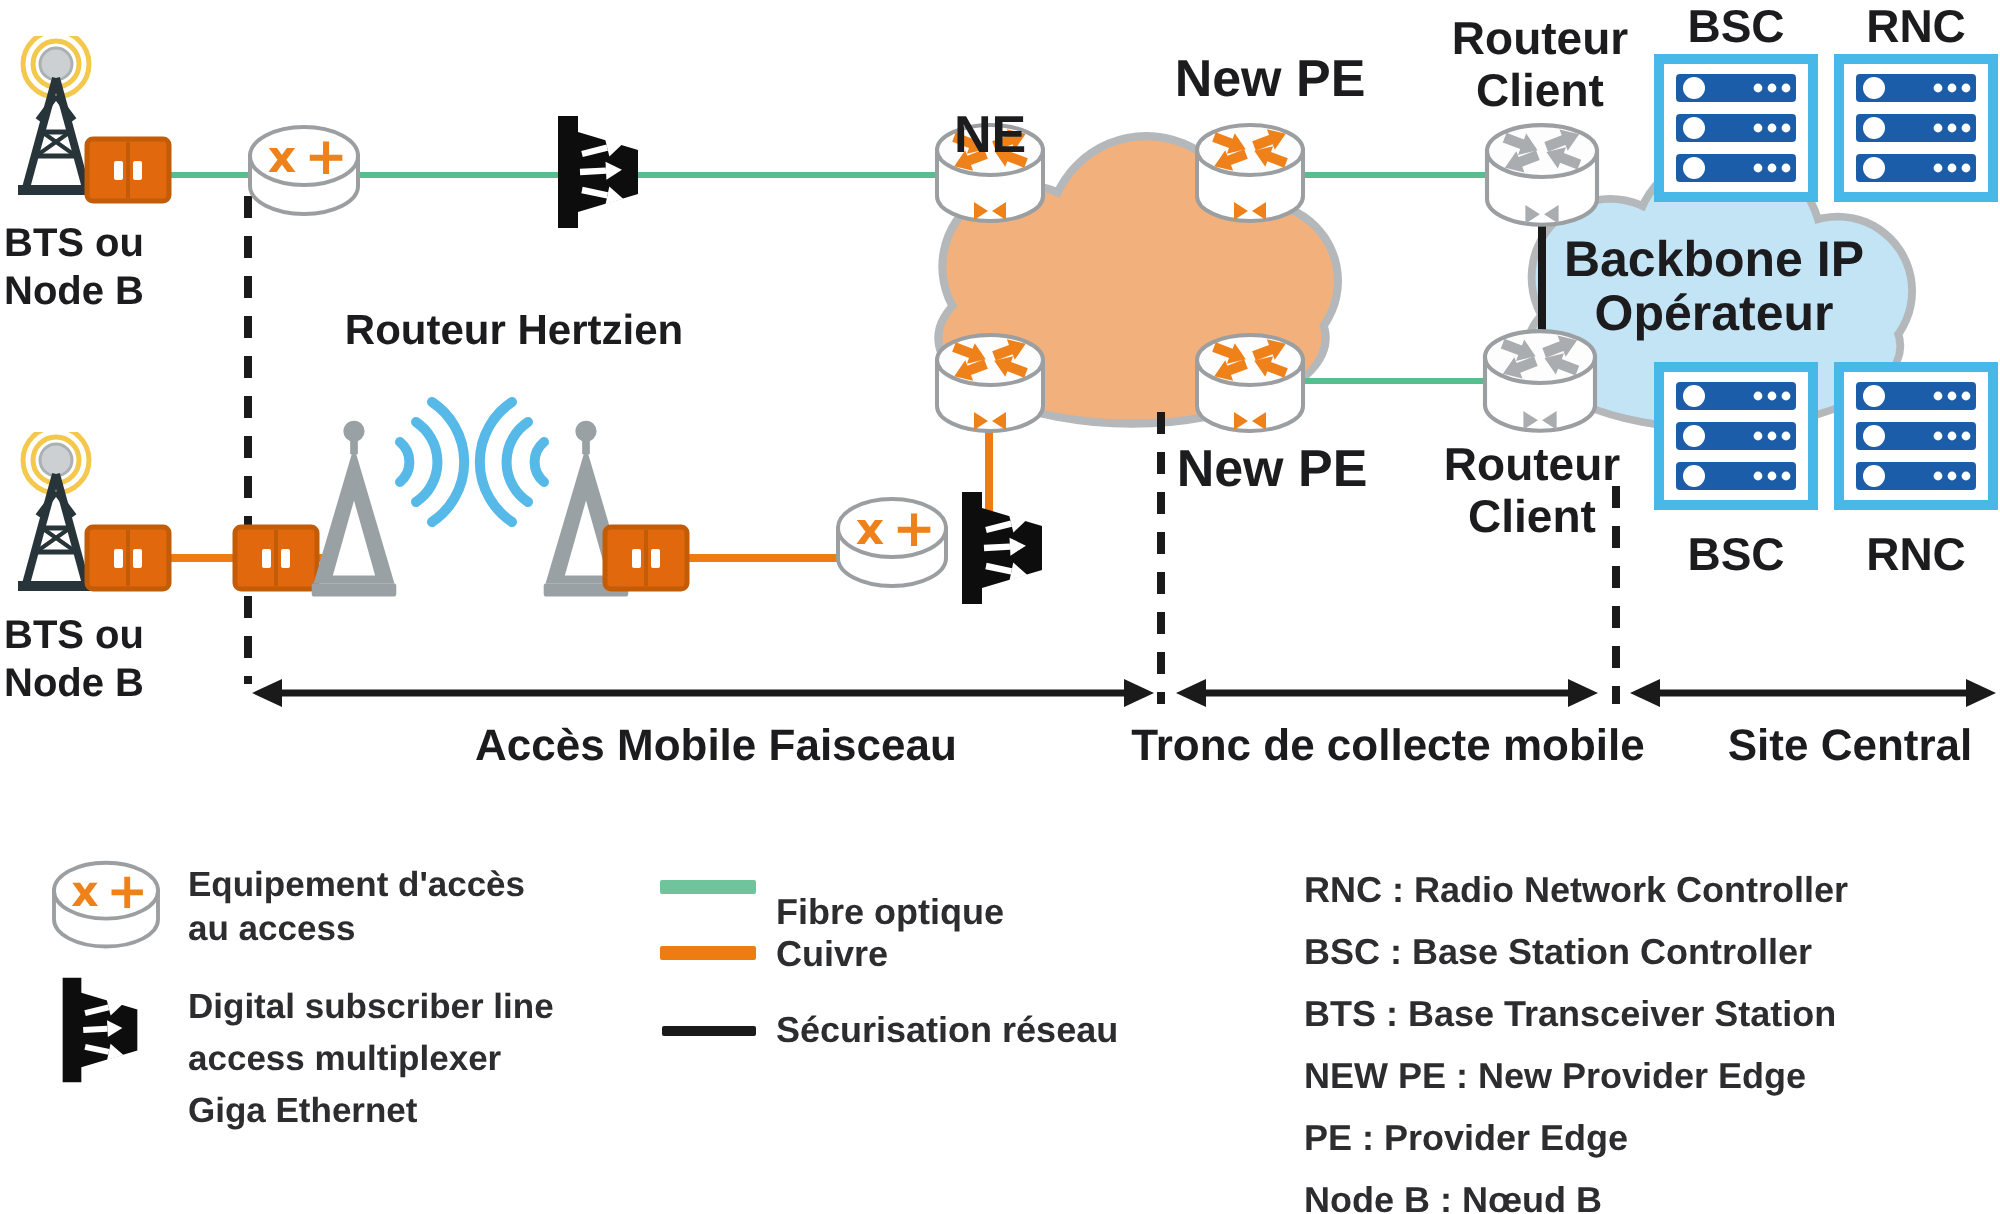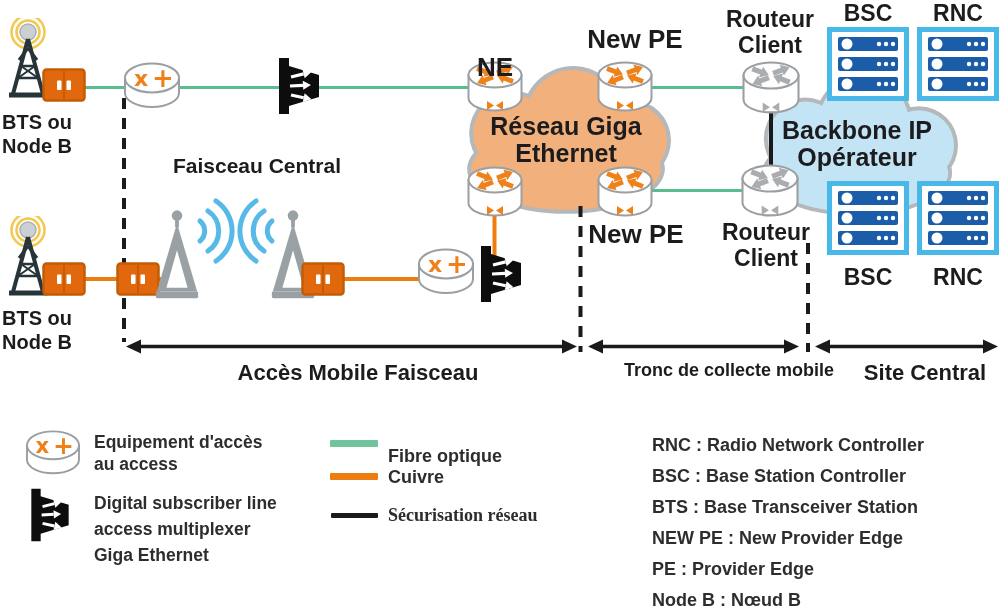--- a/index.html
+++ b/index.html
@@ -264,47 +264,43 @@
     </svg>
 
   <div class="lbl" style="left:2px;top:110px;font-size:20px;line-height:24px;">
     <div>BTS ou</div>
       <div>Node B</div>
   </div>
   <div class="lbl" style="left:2px;top:306px;font-size:20px;line-height:24px;">
     <div>BTS ou</div>
       <div>Node B</div>
   </div>
-  <div class="lbl ctr" style="left:150px;top:154px;width:214px;font-size:21px;">Faisceau Central</div>
+  <div class="lbl ctr" style="left:150px;top:154px;width:214px;font-size:21px;">Routeur Hertzien</div>
   <div class="lbl ctr" style="left:445px;top:24px;width:100px;font-size:26px;margin-top:28px;">NE</div>
   <div class="lbl ctr" style="left:575px;top:24px;width:120px;font-size:26px;">New PE</div>
   <div class="lbl ctr" style="left:576px;top:219px;width:120px;font-size:26px;">New PE</div>
-  <div class="lbl ctr" style="left:440px;top:113px;width:252px;font-size:25px;line-height:27px;z-index:4;">
-    <div>Réseau Giga</div>
-      <div>Ethernet</div>
-  </div>
   <div class="lbl ctr" style="left:728px;top:117px;width:258px;font-size:25px;line-height:27px;z-index:4;">
     <div>Backbone IP</div>
       <div>Opérateur</div>
   </div>
   <div class="lbl ctr" style="left:716px;top:6px;width:108px;font-size:23px;line-height:26px;">
     <div>Routeur</div>
       <div>Client</div>
   </div>
   <div class="lbl ctr" style="left:712px;top:219px;width:108px;font-size:23px;line-height:26px;">
     <div>Routeur</div>
       <div>Client</div>
   </div>
   <div class="lbl ctr" style="left:827px;top:0;width:82px;font-size:23px;">BSC</div>
   <div class="lbl ctr" style="left:917px;top:0;width:82px;font-size:23px;">RNC</div>
   <div class="lbl ctr" style="left:827px;top:264px;width:82px;font-size:23px;">BSC</div>
   <div class="lbl ctr" style="left:917px;top:264px;width:82px;font-size:23px;">RNC</div>
 
   <div class="lbl ctr" style="left:178px;top:360px;width:360px;font-size:22px;">Accès Mobile Faisceau</div>
-  <div class="lbl ctr" style="left:554px;top:360px;width:280px;font-size:18px;text-align:right;">Tronc de collecte mobile</div>
+  <div class="lbl ctr" style="left:554px;top:360px;width:280px;font-size:22px;">Tronc de collecte mobile</div>
   <div class="lbl ctr" style="left:830px;top:360px;width:190px;font-size:22px;">Site Central</div>
 
   <svg class="icon" style="left:24px;top:428px;" width="58" height="52">
       <use href="#sym-xcyl" width="58" height="52"></use>
     </svg>
   <div class="leg-text" style="left:94px;top:431px;">
     <div>Equipement d'accès</div>
       <div>au access</div>
   </div>
   <svg class="icon" style="left:28px;top:487px;" width="44" height="56">
@@ -314,21 +310,21 @@
     <div>Digital subscriber line</div>
       <div>access multiplexer</div>
       <div>Giga Ethernet</div>
   </div>
 
   <div class="swatch sw-fibre" style="left:330px;top:440px;width:48px;height:7px;"></div>
   <div class="leg-text" style="left:388px;top:433px;font-size:18px;margin-top:12px;">Fibre optique</div>
   <div class="swatch sw-cuivre" style="left:330px;top:473px;width:48px;height:7px;"></div>
   <div class="leg-text" style="left:388px;top:466px;font-size:18px;">Cuivre</div>
   <div class="swatch sw-secur" style="left:331px;top:513px;width:47px;height:5px;"></div>
-  <div class="leg-text" style="left:388px;top:504px;font-size:18px;font-family:Liberation Serif, serif;">Sécurisation réseau</div>
+  <div class="leg-text" style="left:388px;top:504px;font-size:18px;">Sécurisation réseau</div>
 
   <div class="abbr" style="left:652px;top:430px;">
     <div>RNC : Radio Network Controller</div>
     <div>BSC : Base Station Controller</div>
     <div>BTS : Base Transceiver Station</div>
     <div>NEW PE : New Provider Edge</div>
     <div>PE : Provider Edge</div>
     <div>Node B : Nœud B</div>
   </div>
 

